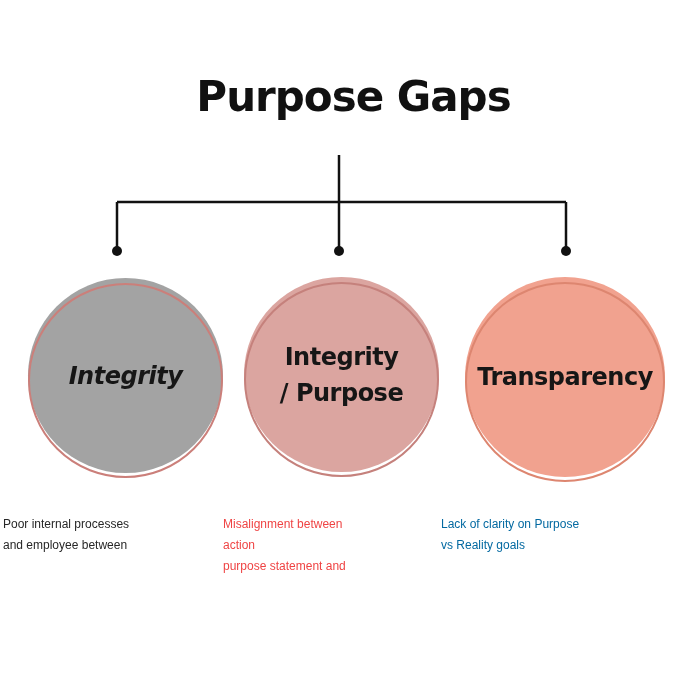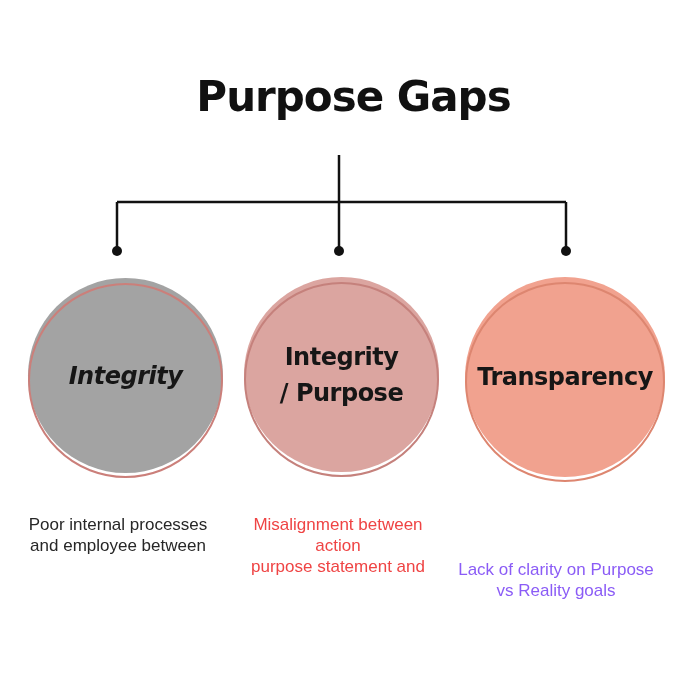--- a/index.html
+++ b/index.html
@@ -65,23 +65,22 @@
     font-family: "DejaVu Sans", sans-serif;
     font-weight: 700;
     font-size: 24px;
     line-height: 36px;
     color: #161616;
     letter-spacing: -0.5px;
   }
   .desc {
     position: absolute;
     width: 230px;
-    text-align: center;
     font-family: "Liberation Sans", sans-serif;
-    font-size: 17px;
+    font-size: 12px;
     line-height: 21px;
     color: #272727;
   }
 </style>
 </head>
 <body>
 
 <div class="canvas">
 
   <div class="title" style="color: rgb(17, 17, 17); padding-left: 16px;">Purpose Gaps</div>
@@ -128,18 +127,18 @@
     <div>Poor internal processes</div>
     <div>and employee between</div>
   </div>
 
   <div class="desc" style="left: 223px; top: 514px; color: #ef4444;">
     <div>Misalignment between</div>
     <div>action</div>
     <div>purpose statement and</div>
   </div>
 
-  <div class="desc" style="left: 441px; top: 514px; color: #8b5cf6; margin-top: 45px;">
+  <div class="desc" style="left: 441px; top: 514px; color: #0369a1;">
     <div>Lack of clarity on Purpose</div>
     <div>vs Reality goals</div>
   </div>
 
 </div>
 
 </body></html>

